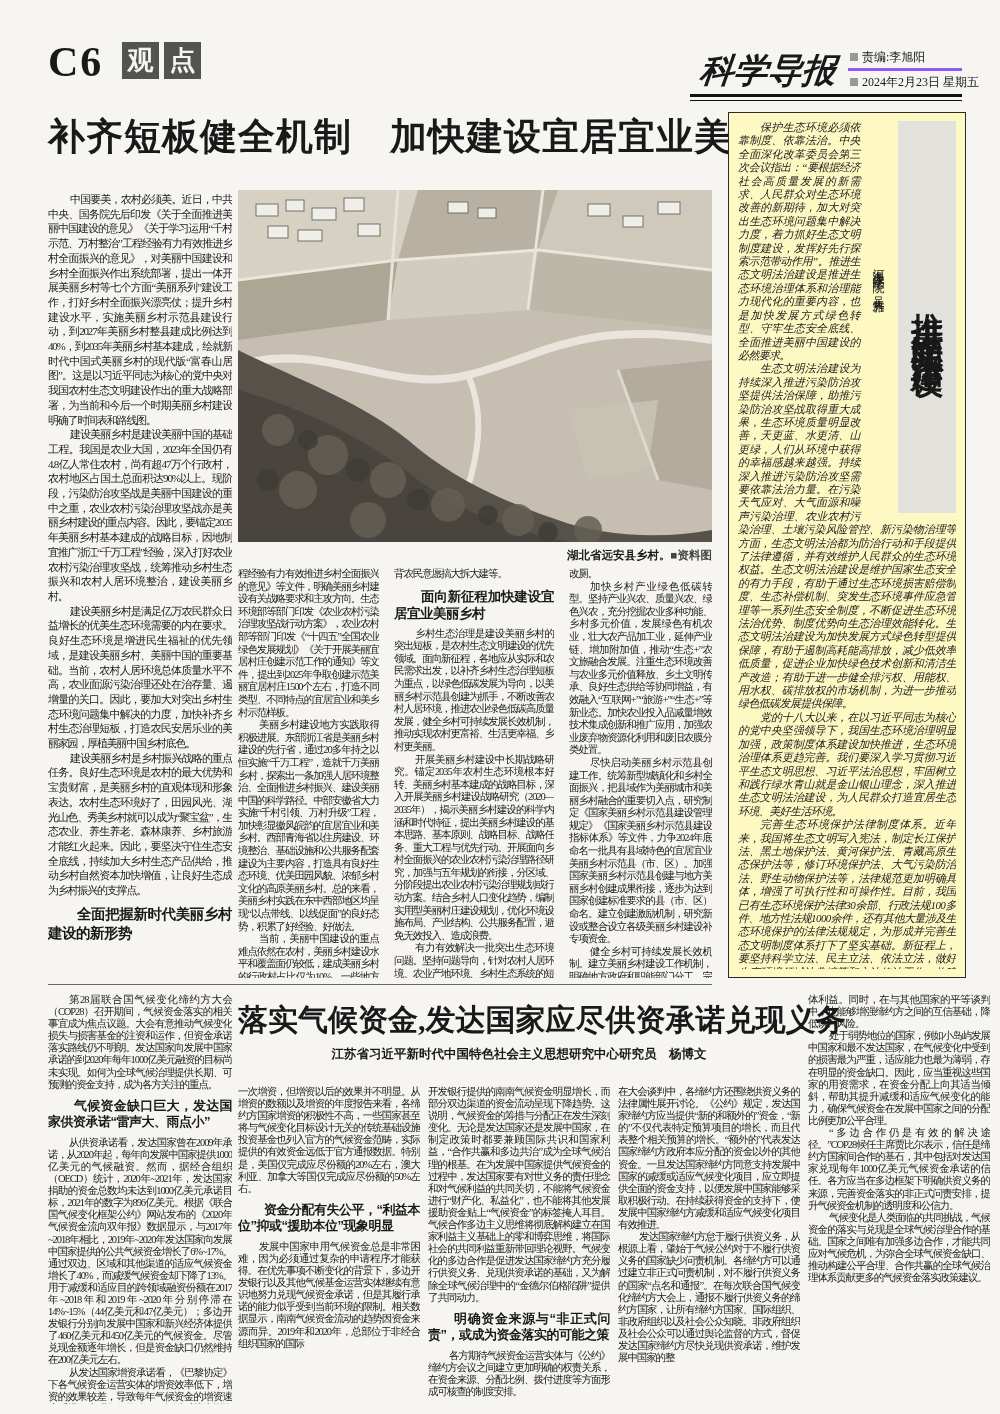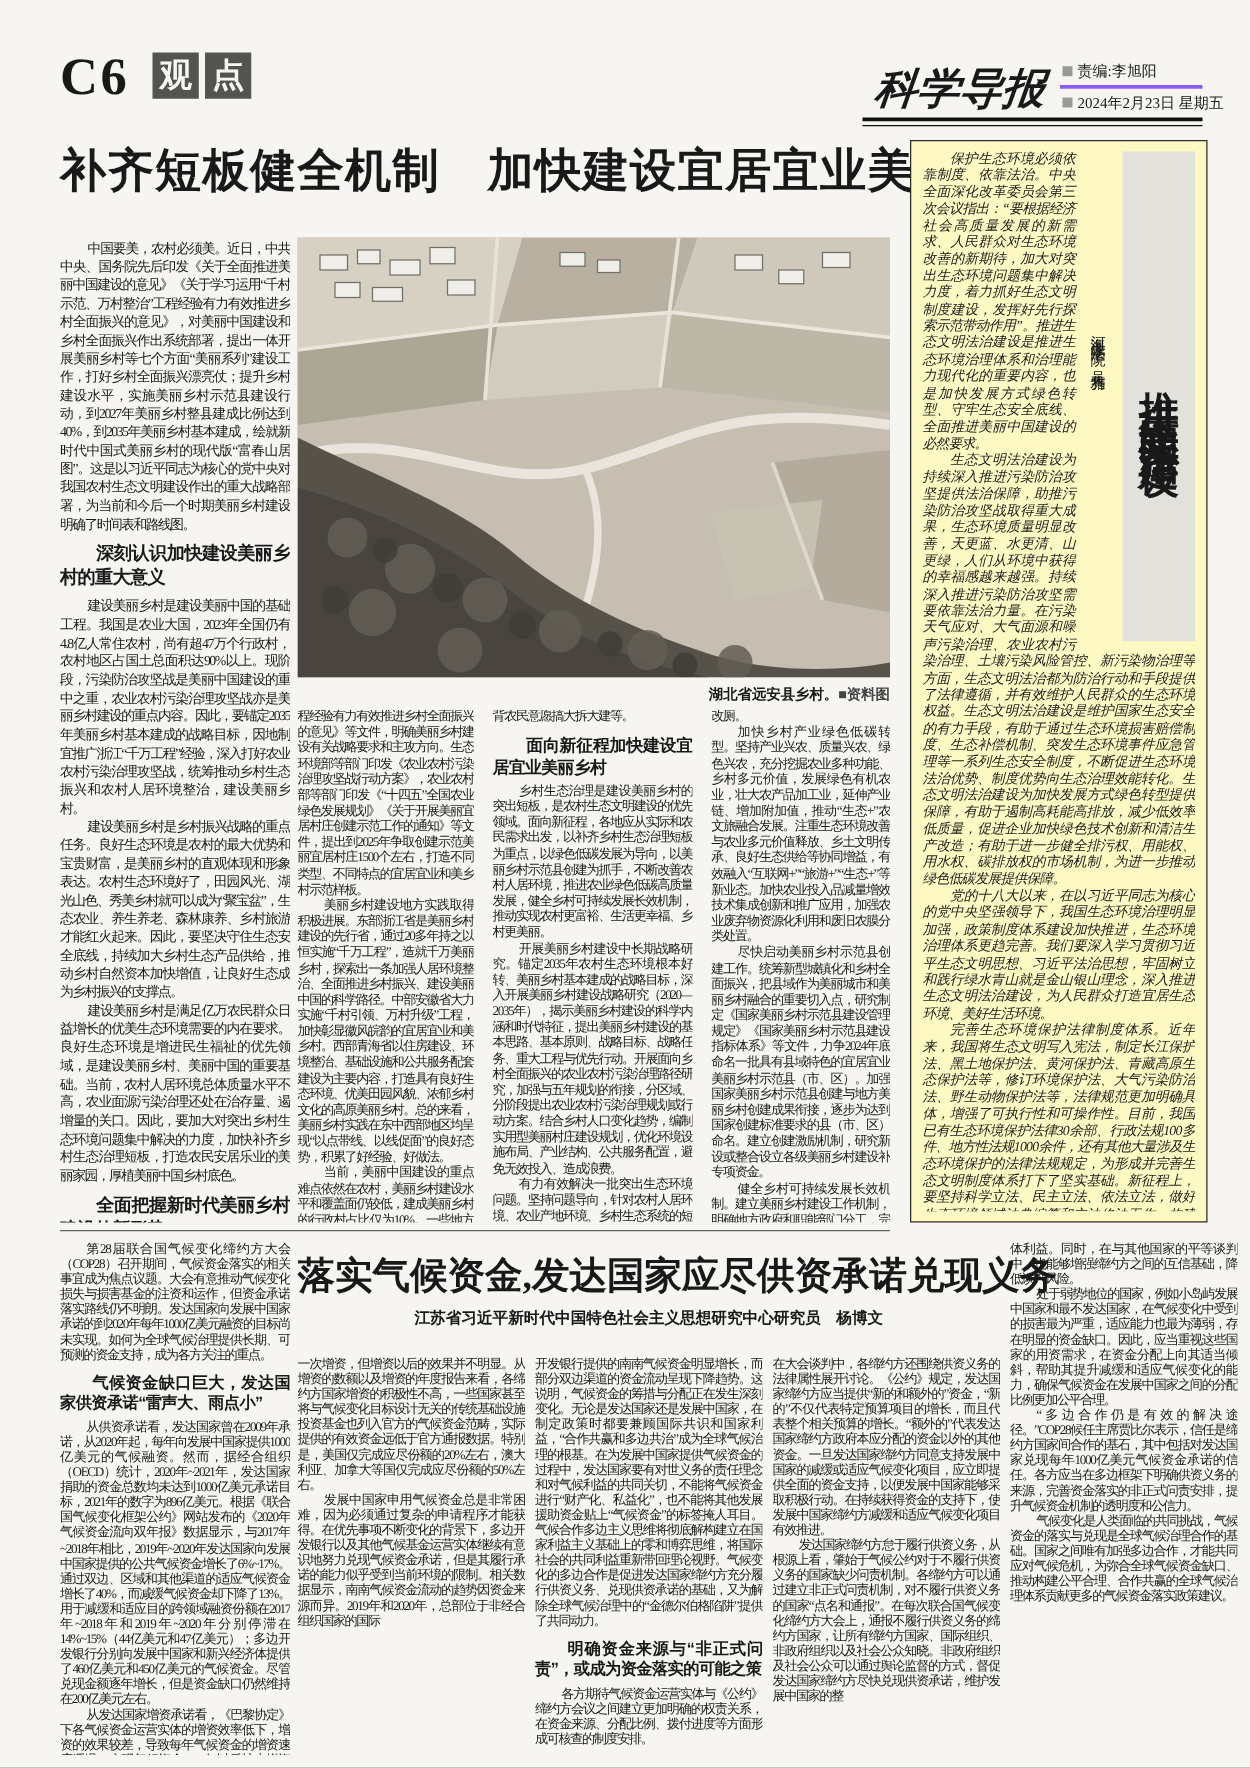--- a/index.html
+++ b/index.html
@@ -139,24 +139,23 @@
       <polygon points="330,220 420,210 410,280 350,290" fill="#c8c2b3" opacity="0.9"></polygon>
       <path d="M380,180 L420,290" stroke="#ddd8cd" stroke-width="3" fill="none"></path>
     </svg>
   </div>
   <div class="abs caption" style="left:400px;top:548px;width:312px;">
     <span>湖北省远安县乡村。</span><span class="credit">■资料图</span>
   </div>
 
   <div class="abs col col-a" style="left:48px;top:192px;width:184px;height:786px;">
       <p>中国要美，农村必须美。近日，中共中央、国务院先后印发《关于全面推进美丽中国建设的意见》《关于学习运用“千村示范、万村整治”工程经验有力有效推进乡村全面振兴的意见》，对美丽中国建设和乡村全面振兴作出系统部署，提出一体开展美丽乡村等七个方面“美丽系列”建设工作，打好乡村全面振兴漂亮仗；提升乡村建设水平，实施美丽乡村示范县建设行动，到2027年美丽乡村整县建成比例达到40%，到2035年美丽乡村基本建成，绘就新时代中国式美丽乡村的现代版“富春山居图”。这是以习近平同志为核心的党中央对我国农村生态文明建设作出的重大战略部署，为当前和今后一个时期美丽乡村建设明确了时间表和路线图。</p>
-      <div class="subhead">深刻认识加快建设美丽乡村的重大意义</div>
       <p>建设美丽乡村是建设美丽中国的基础工程。我国是农业大国，2023年全国仍有4.8亿人常住农村，尚有超47万个行政村，农村地区占国土总面积达90%以上。现阶段，污染防治攻坚战是美丽中国建设的重中之重，农业农村污染治理攻坚战亦是美丽乡村建设的重点内容。因此，要锚定2035年美丽乡村基本建成的战略目标，因地制宜推广浙江“千万工程”经验，深入打好农业农村污染治理攻坚战，统筹推动乡村生态振兴和农村人居环境整治，建设美丽乡村。</p>
+      <p>建设美丽乡村是满足亿万农民群众日益增长的优美生态环境需要的内在要求。良好生态环境是增进民生福祉的优先领域，是建设美丽乡村、美丽中国的重要基础。当前，农村人居环境总体质量水平不高，农业面源污染治理还处在治存量、遏增量的关口。因此，要加大对突出乡村生态环境问题集中解决的力度，加快补齐乡村生态治理短板，打造农民安居乐业的美丽家园，厚植美丽中国乡村底色。</p>
       <p>建设美丽乡村是乡村振兴战略的重点任务。良好生态环境是农村的最大优势和宝贵财富，是美丽乡村的直观体现和形象表达。农村生态环境好了，田园风光、湖光山色、秀美乡村就可以成为“聚宝盆”，生态农业、养生养老、森林康养、乡村旅游才能红火起来。因此，要坚决守住生态安全底线，持续加大乡村生态产品供给，推动乡村自然资本加快增值，让良好生态成为乡村振兴的支撑点。</p>
-      <p>建设美丽乡村是满足亿万农民群众日益增长的优美生态环境需要的内在要求。良好生态环境是增进民生福祉的优先领域，是建设美丽乡村、美丽中国的重要基础。当前，农村人居环境总体质量水平不高，农业面源污染治理还处在治存量、遏增量的关口。因此，要加大对突出乡村生态环境问题集中解决的力度，加快补齐乡村生态治理短板，打造农民安居乐业的美丽家园，厚植美丽中国乡村底色。</p>
       <div class="subhead">全面把握新时代美丽乡村建设的新形势</div>
     </div>
   <div class="abs col col-s" style="left:238px;top:568px;width:141px;height:410px;">
       <p class="cont">程经验有力有效推进乡村全面振兴的意见》等文件，明确美丽乡村建设有关战略要求和主攻方向。生态环境部等部门印发《农业农村污染治理攻坚战行动方案》，农业农村部等部门印发《“十四五”全国农业绿色发展规划》《关于开展美丽宜居村庄创建示范工作的通知》等文件，提出到2025年争取创建示范美丽宜居村庄1500个左右，打造不同类型、不同特点的宜居宜业和美乡村示范样板。</p>
       <p>美丽乡村建设地方实践取得积极进展。东部浙江省是美丽乡村建设的先行省，通过20多年持之以恒实施“千万工程”，造就千万美丽乡村，探索出一条加强人居环境整治、全面推进乡村振兴、建设美丽中国的科学路径。中部安徽省大力实施“千村引领、万村升级”工程，加快彰显徽风皖韵的宜居宜业和美乡村。西部青海省以住房建设、环境整治、基础设施和公共服务配套建设为主要内容，打造具有良好生态环境、优美田园风貌、浓郁乡村文化的高原美丽乡村。总的来看，美丽乡村实践在东中西部地区均呈现“以点带线、以线促面”的良好态势，积累了好经验、好做法。</p>
       <p>当前，美丽中国建设的重点难点依然在农村，美丽乡村建设水平和覆盖面仍较低，建成美丽乡村的行政村占比仅为10%。一些地方对美丽乡村建设的认识和重视还不够，“重面子、轻里子”工程时有发生；尚有近一半村庄生活污水尚未得到有效治理，污水横流、水体黑臭等问题突出；农业绿色转型任务较重，农业面源污染形势依然严峻；一些地方乡村生态系统人为受损严重，生态系统结构和功能亟待完善，生态产品价值实现机制有待加快建立；还有一些地方简单照搬城镇建设模式，随意撤并村庄搞大社区、违</p>
     </div>
   <div class="abs col col-s" style="left:394px;top:568px;width:160px;height:410px;">
       <p class="cont">背农民意愿搞大拆大建等。</p>
       <div class="subhead">面向新征程加快建设宜居宜业美丽乡村</div>
@@ -196,20 +195,21 @@
   <div class="abs bottom-byline" style="left:238px;top:1046px;width:562px;">江苏省习近平新时代中国特色社会主义思想研究中心研究员　杨博文</div>
 
   <div class="abs col col-b" style="left:48px;top:994px;width:184px;height:410px;">
       <p>第28届联合国气候变化缔约方大会（COP28）召开期间，气候资金落实的相关事宜成为焦点议题。大会有意推动气候变化损失与损害基金的注资和运作，但资金承诺落实路线仍不明朗。发达国家向发展中国家承诺的到2020年每年1000亿美元融资的目标尚未实现。如何为全球气候治理提供长期、可预测的资金支持，成为各方关注的重点。</p>
       <div class="subhead">气候资金缺口巨大，发达国家供资承诺“雷声大、雨点小”</div>
       <p>从供资承诺看，发达国家曾在2009年承诺，从2020年起，每年向发展中国家提供1000亿美元的气候融资。然而，据经合组织（OECD）统计，2020年~2021年，发达国家捐助的资金总数均未达到1000亿美元承诺目标，2021年的数字为896亿美元。根据《联合国气候变化框架公约》网站发布的《2020年气候资金流向双年报》数据显示，与2017年~2018年相比，2019年~2020年发达国家向发展中国家提供的公共气候资金增长了6%~17%。通过双边、区域和其他渠道的适应气候资金增长了40%，而减缓气候资金却下降了13%。用于减缓和适应目的跨领域融资份额在2017年~2018年和2019年~2020年分别停滞在14%~15%（44亿美元和47亿美元）；多边开发银行分别向发展中国家和新兴经济体提供了460亿美元和450亿美元的气候资金。尽管兑现金额逐年增长，但是资金缺口仍然维持在200亿美元左右。</p>
       <p>从发达国家增资承诺看，《巴黎协定》下各气候资金运营实体的增资效率低下，增资的效果较差，导致每年气候资金的增资速度缓慢，实现气候资金2020年以后扩大增资的目标更是遥遥无期。例如，绿色气候基金已经进行了第</p>
     </div>
   <div class="abs col col-b" style="left:238px;top:1086px;width:182px;height:318px;">
       <p class="cont">一次增资，但增资以后的效果并不明显。从增资的数额以及增资的年度报告来看，各缔约方国家增资的积极性不高，一些国家甚至将与气候变化目标设计无关的传统基础设施投资基金也列入官方的气候资金范畴，实际提供的有效资金远低于官方通报数据。特别是，美国仅完成应尽份额的20%左右，澳大利亚、加拿大等国仅完成应尽份额的50%左右。</p>
+      <div class="subhead">资金分配有失公平，“利益本位”抑或“援助本位”现象明显</div>
       <p>发展中国家申用气候资金总是非常困难，因为必须通过复杂的申请程序才能获得。在优先事项不断变化的背景下，多边开发银行以及其他气候基金运营实体继续有意识地努力兑现气候资金承诺，但是其履行承诺的能力似乎受到当前环境的限制。相关数据显示，南南气候资金流动的趋势因资金来源而异。2019年和2020年，总部位于非经合组织国家的国际</p>
     </div>
   <div class="abs col col-b" style="left:428px;top:1086px;width:182px;height:318px;">
       <p class="cont">开发银行提供的南南气候资金明显增长，而部分双边渠道的资金流动呈现下降趋势。这说明，气候资金的筹措与分配正在发生深刻变化。无论是发达国家还是发展中国家，在制定政策时都要兼顾国际共识和国家利益，“合作共赢和多边共治”成为全球气候治理的根基。在为发展中国家提供气候资金的过程中，发达国家要有对世义务的责任理念和对气候利益的共同关切，不能将气候资金进行“财产化、私益化”，也不能将其他发展援助资金贴上“气候资金”的标签掩人耳目。气候合作多边主义思维将彻底解构建立在国家利益主义基础上的零和博弈思维，将国际社会的共同利益重新带回理论视野。气候变化的多边合作是促进发达国家缔约方充分履行供资义务、兑现供资承诺的基础，又为解除全球气候治理中的“金德尔伯格陷阱”提供了共同动力。</p>
       <div class="subhead">明确资金来源与“非正式问责”，或成为资金落实的可能之策</div>
       <p>各方期待气候资金运营实体与《公约》缔约方会议之间建立更加明确的权责关系，在资金来源、分配比例、拨付进度等方面形成可核查的制度安排。</p>
     </div>
   <div class="abs col col-b" style="left:618px;top:1086px;width:182px;height:318px;">
       <p class="cont">在大会谈判中，各缔约方还围绕供资义务的法律属性展开讨论。《公约》规定，发达国家缔约方应当提供“新的和额外的”资金，“新的”不仅代表特定预算项目的增长，而且代表整个相关预算的增长。“额外的”代表发达国家缔约方政府本应分配的资金以外的其他资金。一旦发达国家缔约方同意支持发展中国家的减缓或适应气候变化项目，应立即提供全面的资金支持，以便发展中国家能够采取积极行动。在持续获得资金的支持下，使发展中国家缔约方减缓和适应气候变化项目有效推进。</p>
       <p>发达国家缔约方怠于履行供资义务，从根源上看，肇始于气候公约对于不履行供资义务的国家缺少问责机制。各缔约方可以通过建立非正式问责机制，对不履行供资义务的国家“点名和通报”。在每次联合国气候变化缔约方大会上，通报不履行供资义务的缔约方国家，让所有缔约方国家、国际组织、非政府组织以及社会公众知晓。非政府组织及社会公众可以通过舆论监督的方式，督促发达国家缔约方尽快兑现供资承诺，维护发展中国家的整</p>

